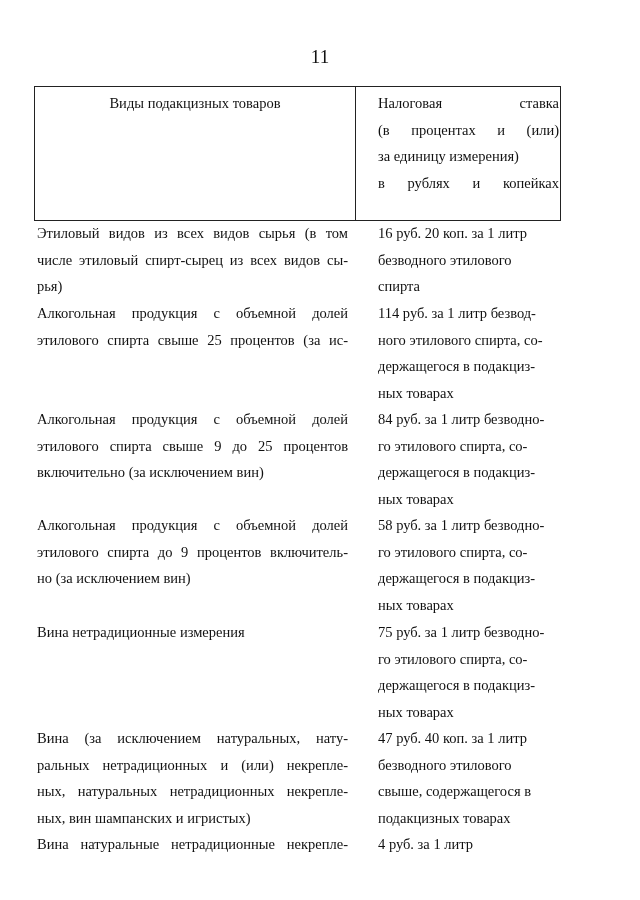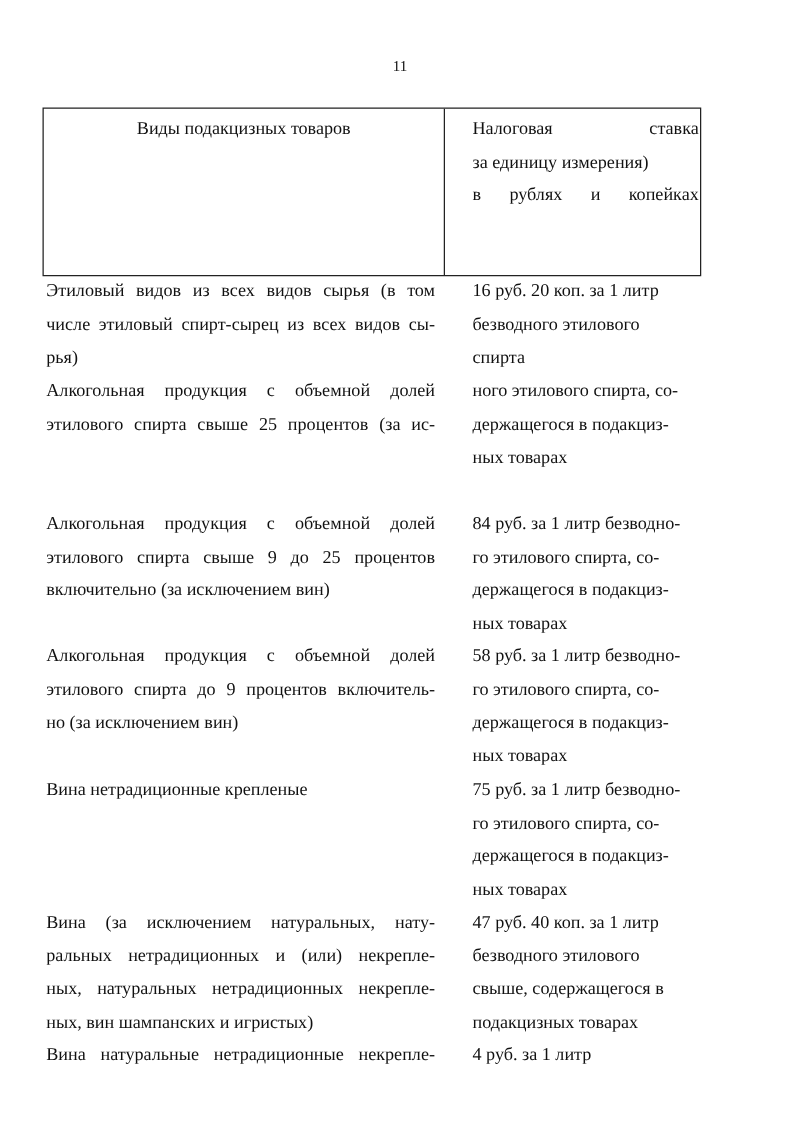--- a/index.html
+++ b/index.html
@@ -1,18 +1,18 @@
 <!DOCTYPE html>
 <html><head>
 <meta charset="utf-8">
 <style>
   html, body { margin: 0; padding: 0; background: #ffffff; }
   body { width: 640px; height: 900px; position: relative; overflow: hidden;
          font-family: "Liberation Serif", "DejaVu Serif", serif; color: #111; }
-  .page-num { position: absolute; left: 0; width: 640px; top: 46px; text-align: center; font-size: 12px; }
+  .page-num { position: absolute; left: 0; width: 640px; top: 46px; text-align: center; font-size: 19px; }
   .hdr { position: absolute; left: 34px; top: 86px; width: 527px; height: 135px;
          border: 1.5px solid #222; box-sizing: border-box; padding-left: 12px; }
   .hdr-div { position: absolute; left: 320px; top: 0; bottom: 0; border-left: 1.5px solid #222; }
   .hdr-left { position: absolute; left: 0; width: 320px; top: 3px; text-align: center; font-size: 14.5px; }
   .hdr-right { position: absolute; left: 343px; width: 181px; top: 3px; }
   .ln { font-size: 14.5px; line-height: 26.5px; height: 26.5px; white-space: nowrap; }
   .j { text-align: justify; text-align-last: justify; white-space: normal; overflow: hidden; }
   .row { position: absolute; left: 0; width: 640px; }
   .cl { position: absolute; left: 37px; width: 311px; }
   .cr { position: absolute; left: 378px; width: 181px; }
@@ -20,20 +20,21 @@
 </head>
 <body>
 
 <div class="page-num">11</div>
 
 <div class="hdr">
   <div class="hdr-div"></div>
   <div class="hdr-left ln">Виды подакцизных товаров</div>
   <div class="hdr-right">
     <div class="ln j">Налоговая ставка</div>
+    <div class="ln j">(в процентах и (или)</div>
     <div class="ln">за единицу измерения)</div>
     <div class="ln j">в рублях и копейках</div>
   </div>
 </div>
 
 <div class="row" style="top:220px">
   <div class="cl">
     <div class="ln j">Этиловый видов из всех видов сырья (в том</div>
     <div class="ln j">числе этиловый спирт-сырец из всех видов сы-</div>
     <div class="ln">рья)</div>
@@ -44,20 +45,21 @@
     <div class="ln">спирта</div>
   </div>
 </div>
 
 <div class="row" style="top:300px">
   <div class="cl">
     <div class="ln j">Алкогольная продукция с объемной долей</div>
     <div class="ln j">этилового спирта свыше 25 процентов (за ис-</div>
   </div>
   <div class="cr">
+    <div class="ln">114 руб. за 1 литр безвод-</div>
     <div class="ln">ного этилового спирта, со-</div>
     <div class="ln">держащегося в подакциз-</div>
     <div class="ln">ных товарах</div>
   </div>
 </div>
 
 <div class="row" style="top:406px">
   <div class="cl">
     <div class="ln j">Алкогольная продукция с объемной долей</div>
     <div class="ln j">этилового спирта свыше 9 до 25 процентов</div>
@@ -80,21 +82,21 @@
   <div class="cr">
     <div class="ln">58 руб. за 1 литр безводно-</div>
     <div class="ln">го этилового спирта, со-</div>
     <div class="ln">держащегося в подакциз-</div>
     <div class="ln">ных товарах</div>
   </div>
 </div>
 
 <div class="row" style="top:619px">
   <div class="cl">
-    <div class="ln">Вина нетрадиционные крепленые</div>
+    <div class="ln">Вина нетрадиционные измерения</div>
   </div>
   <div class="cr">
     <div class="ln">75 руб. за 1 литр безводно-</div>
     <div class="ln">го этилового спирта, со-</div>
     <div class="ln">держащегося в подакциз-</div>
     <div class="ln">ных товарах</div>
   </div>
 </div>
 
 <div class="row" style="top:725px">

